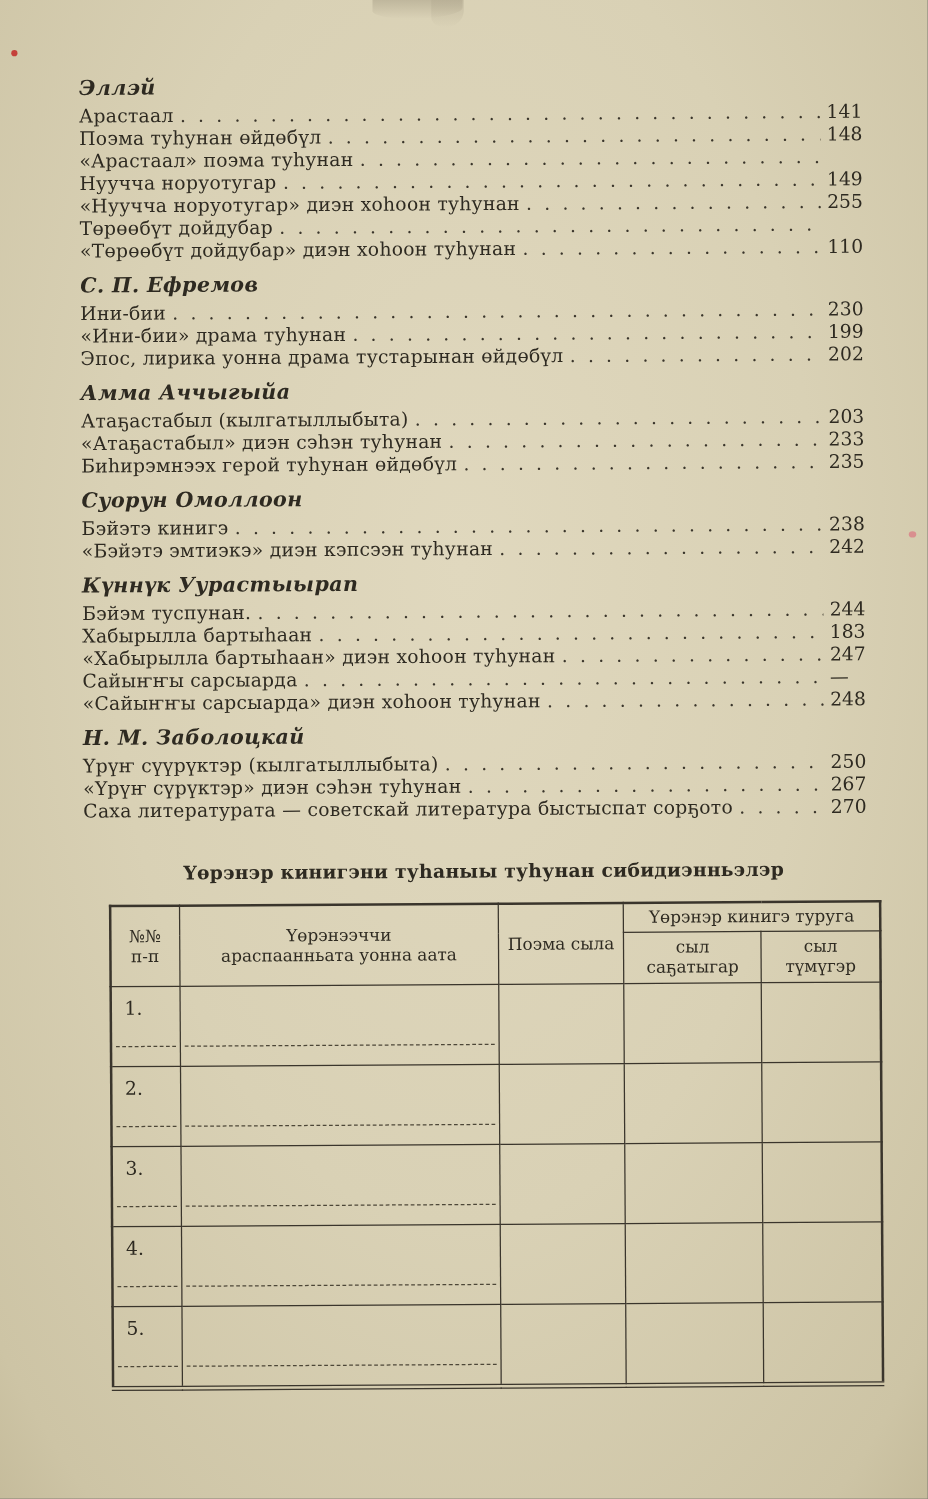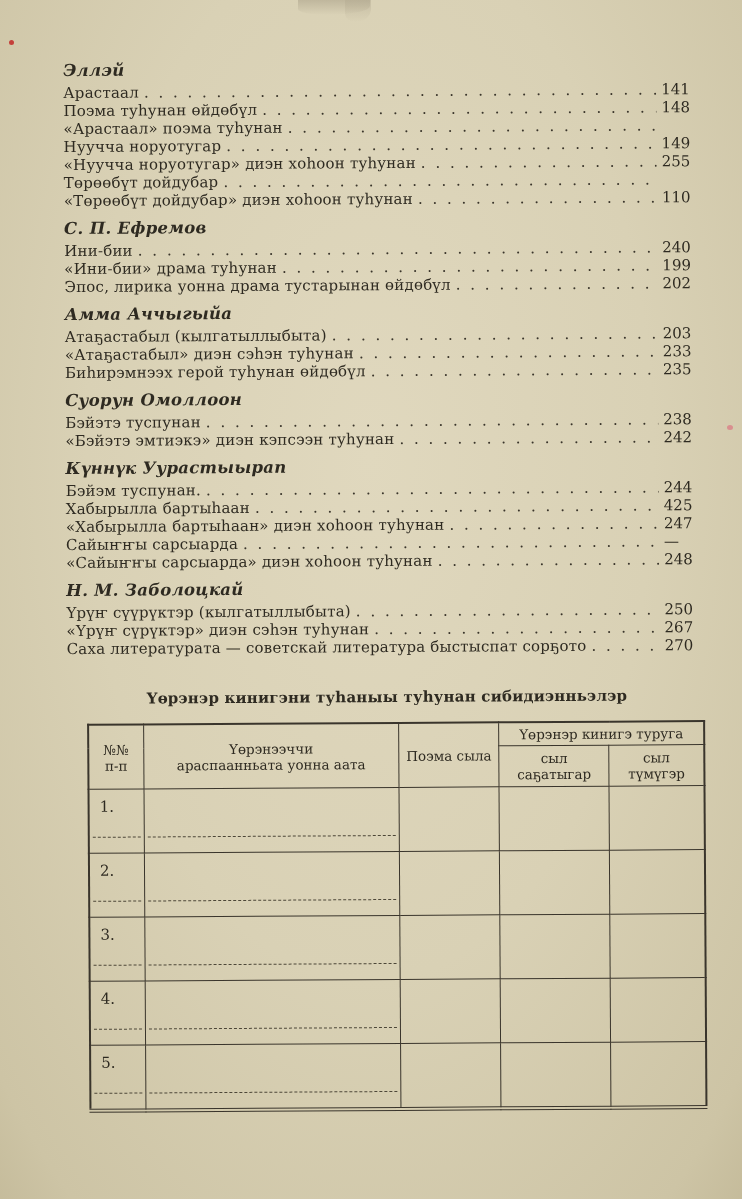--- a/index.html
+++ b/index.html
@@ -117,21 +117,21 @@
         </div>
         <div class="toc-row">
           <span class="toc-title">«Төрөөбүт дойдубар» диэн хоһоон туһунан</span>
           <span class="leader"></span>
           <span class="toc-page">110</span>
         </div>
         <div class="toc-author">С. П. Ефремов</div>
         <div class="toc-row">
           <span class="toc-title">Ини-бии</span>
           <span class="leader"></span>
-          <span class="toc-page">240</span>
+          <span class="toc-page">230</span>
         </div>
         <div class="toc-row">
           <span class="toc-title">«Ини-бии» драма туһунан</span>
           <span class="leader"></span>
           <span class="toc-page">199</span>
         </div>
         <div class="toc-row">
           <span class="toc-title">Эпос, лирика уонна драма тустарынан өйдөбүл</span>
           <span class="leader"></span>
           <span class="toc-page">202</span>
@@ -147,39 +147,39 @@
           <span class="leader"></span>
           <span class="toc-page">233</span>
         </div>
         <div class="toc-row">
           <span class="toc-title">Биһирэмнээх герой туһунан өйдөбүл</span>
           <span class="leader"></span>
           <span class="toc-page">235</span>
         </div>
         <div class="toc-author">Суорун Омоллоон</div>
         <div class="toc-row">
-          <span class="toc-title">Бэйэтэ туспунан</span>
+          <span class="toc-title">Бэйэтэ кинигэ</span>
           <span class="leader"></span>
           <span class="toc-page">238</span>
         </div>
         <div class="toc-row">
           <span class="toc-title">«Бэйэтэ эмтиэкэ» диэн кэпсээн туһунан</span>
           <span class="leader"></span>
           <span class="toc-page">242</span>
         </div>
         <div class="toc-author">Күннүк Уурастыырап</div>
         <div class="toc-row">
           <span class="toc-title">Бэйэм туспунан.</span>
           <span class="leader"></span>
           <span class="toc-page">244</span>
         </div>
         <div class="toc-row">
           <span class="toc-title">Хабырылла бартыһаан</span>
           <span class="leader"></span>
-          <span class="toc-page">425</span>
+          <span class="toc-page">183</span>
         </div>
         <div class="toc-row">
           <span class="toc-title">«Хабырылла бартыһаан» диэн хоһоон туһунан</span>
           <span class="leader"></span>
           <span class="toc-page">247</span>
         </div>
         <div class="toc-row">
           <span class="toc-title">Сайыҥҥы сарсыарда</span>
           <span class="leader"></span>
           <span class="toc-page">—</span>

